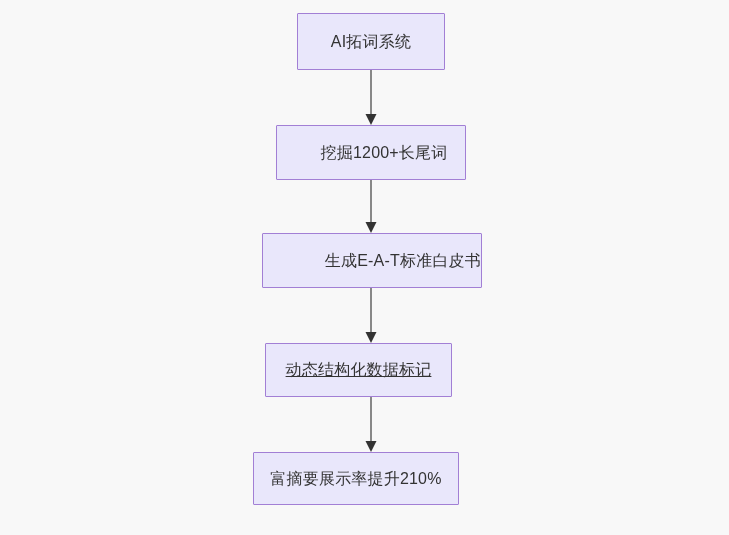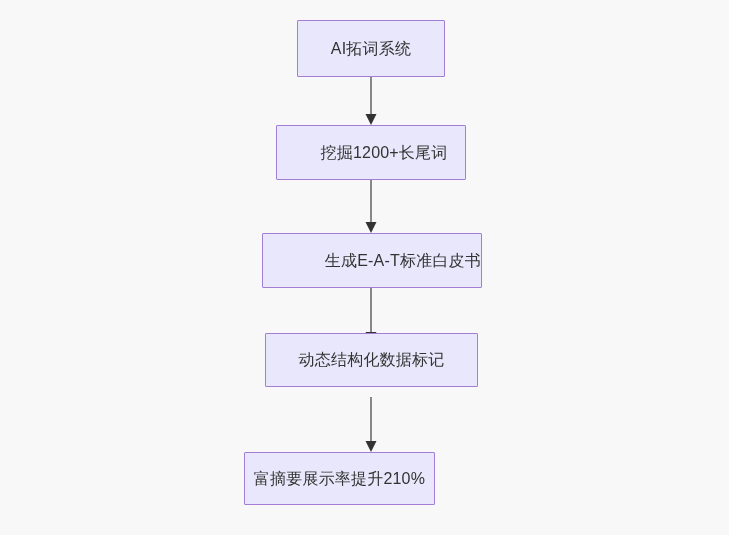--- a/index.html
+++ b/index.html
@@ -92,33 +92,33 @@
     </svg>
   </div>
 
   <div class="flow-edge" style="left:359px; top:397px; height:55px;">
     <svg width="24" height="55" viewBox="0 0 24 55" xmlns="http://www.w3.org/2000/svg">
       <line class="edge-line" x1="12" y1="0" x2="12" y2="47"></line>
       <polygon class="edge-arrowhead" points="12,55 6.5,44 17.5,44"></polygon>
     </svg>
   </div>
 
-  <div class="flow-node" style="left:297px; top:13px; width:148px; height:57px;margin-top:7px;">
+  <div class="flow-node" style="left:297px; top:13px; width:148px; height:57px;">
     <span class="flow-node-label">AI拓词系统</span>
   </div>
 
   <div class="flow-node" style="left:276px; top:125px; width:190px; height:55px;padding-left:26px;">
     <span class="flow-node-label">挖掘1200+长尾词</span>
   </div>
 
   <div class="flow-node" style="left:262px; top:233px; width:220px; height:55px;justify-content:flex-end;">
     <span class="flow-node-label">生成E-A-T标准白皮书</span>
   </div>
 
-  <div class="flow-node" style="left:265px; top:333px; width:213px; height:54px;">
+  <div class="flow-node" style="left:265px; top:343px; width:187px; height:54px;text-decoration:underline;">
     <span class="flow-node-label">动态结构化数据标记</span>
   </div>
 
-  <div class="flow-node" style="left:244px; top:452px; width:191px; height:53px;">
+  <div class="flow-node" style="left:253px; top:452px; width:206px; height:53px;">
     <span class="flow-node-label">富摘要展示率提升210%</span>
   </div>
 
 </div>
 
 </body></html>

